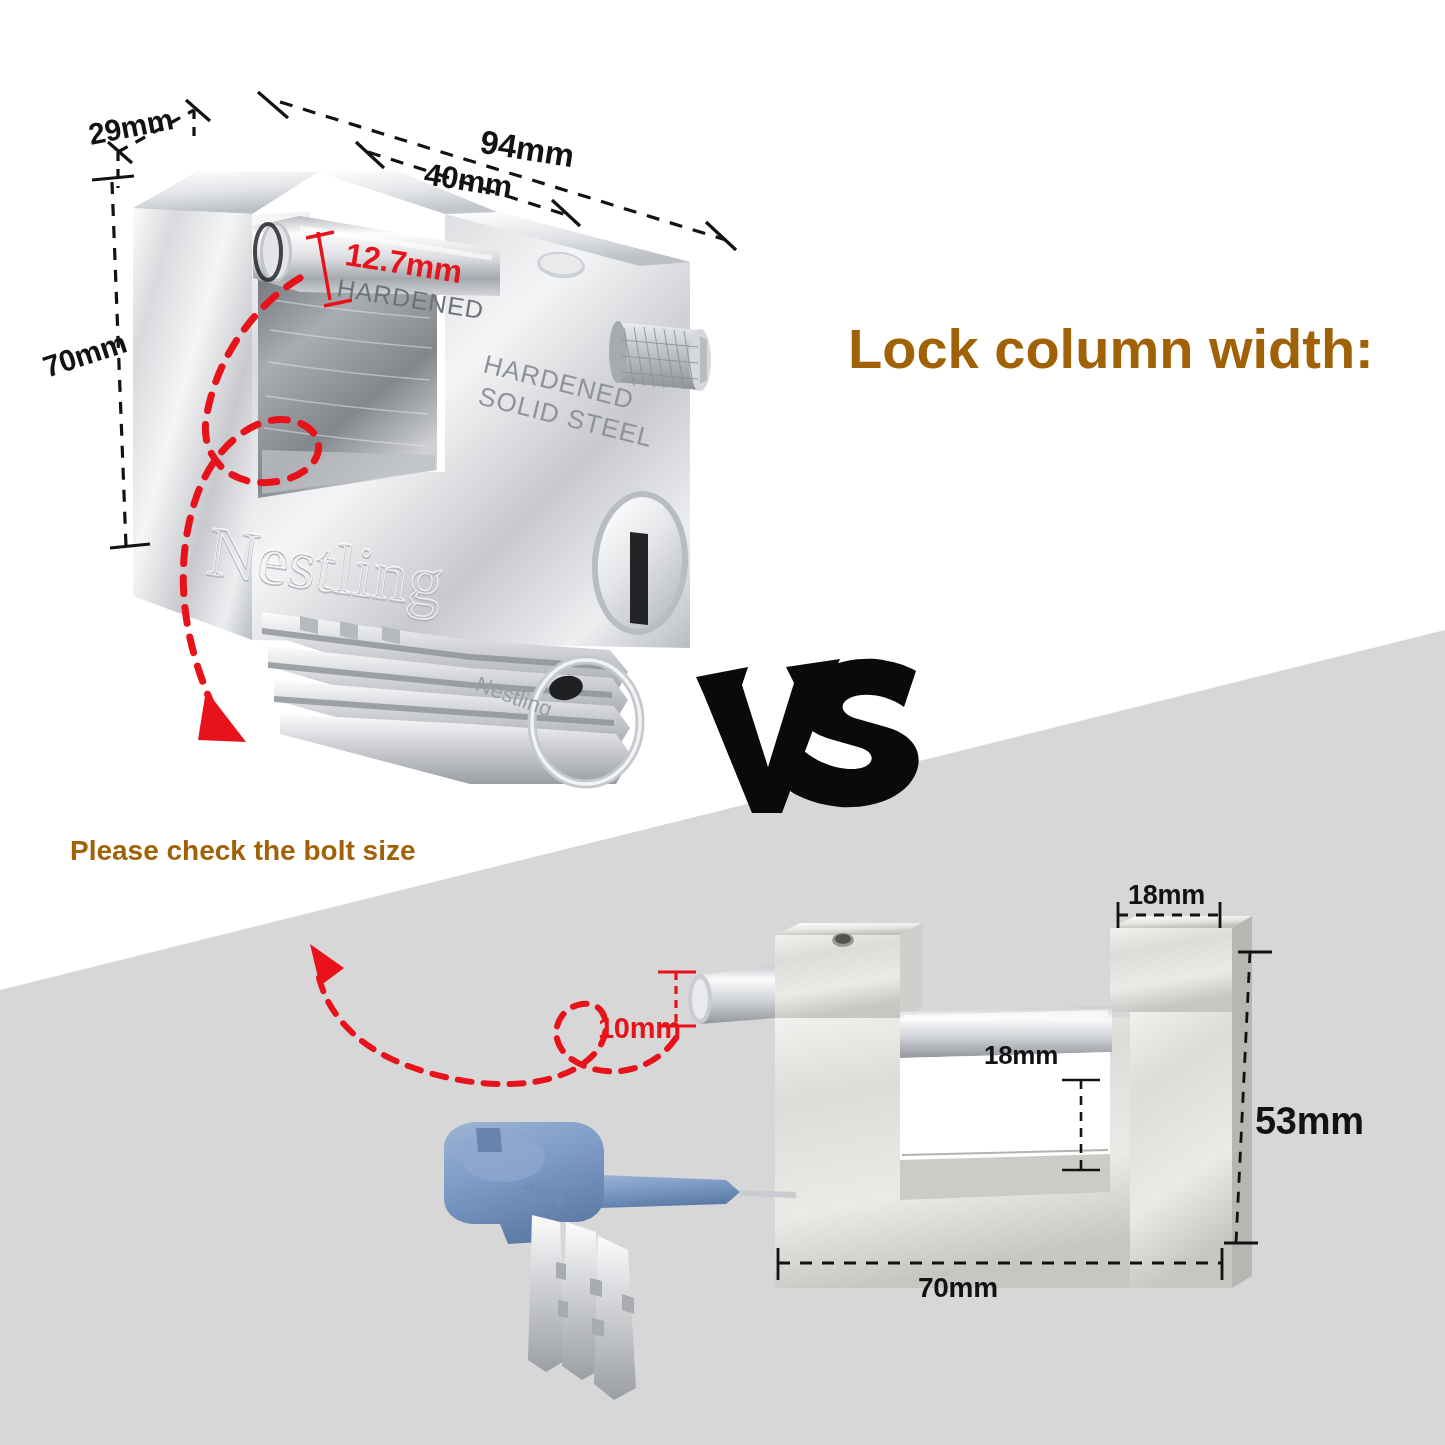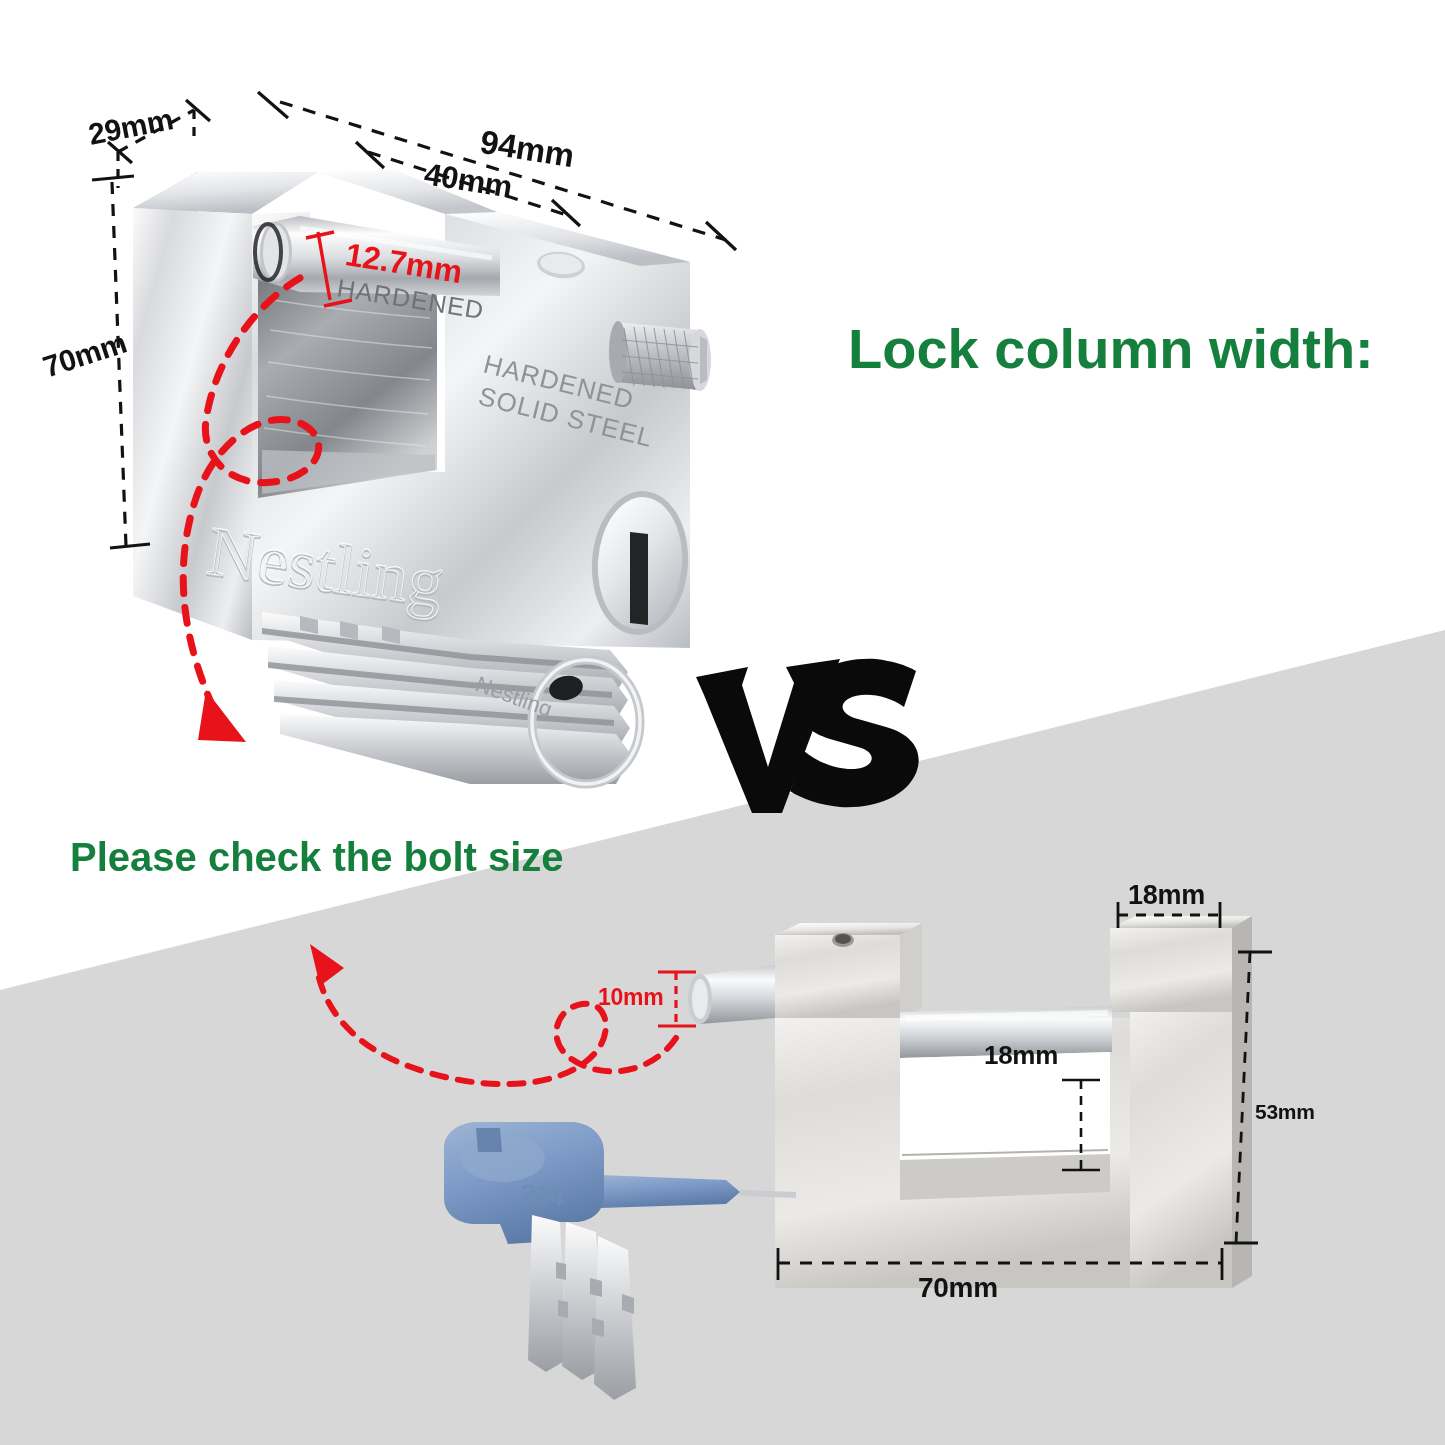--- a/index.html
+++ b/index.html
@@ -9,21 +9,21 @@
   
   .grey-band{position:absolute;left:0;top:0;width:1445px;height:1445px;
     background:#d7d7d7;
     clip-path:polygon(0 990px, 1445px 630px, 1445px 1445px, 0 1445px);}
 
   
   .dim{position:absolute;font-weight:bold;color:#121212;white-space:nowrap;
        font-family:"Liberation Sans",sans-serif;letter-spacing:-0.3px;}
   .dim-red{color:#e8121a;}
 
-  .headline{position:absolute;color:#15803d;font-weight:bold;white-space:nowrap;
+  .headline{position:absolute;color:#a16207;font-weight:bold;white-space:nowrap;
        font-family:"Liberation Sans",sans-serif;}
 
   
   svg.overlay{position:absolute;left:0;top:0;width:1445px;height:1445px;overflow:visible;pointer-events:none;}
 
   
   .vs-wrap{position:absolute;left:690px;top:655px;width:230px;height:160px;}
 
   
   .photo{position:absolute;}
@@ -331,32 +331,32 @@
   <div class="dim" style="left:480px;top:130px;font-size:33px;transform:rotate(9deg);">94mm</div>
 
   <div class="dim" style="left:424px;top:163px;font-size:31px;transform:rotate(9deg);">40mm</div>
 
   <div class="dim" style="left:42px;top:338px;font-size:30px;transform:rotate(-18deg);">70mm</div>
 
   <div class="dim dim-red" style="left:345px;top:245px;font-size:32px;transform:rotate(9deg);">12.7mm</div>
 
   <div class="dim" style="left:1128px;top:880px;font-size:27px;">18mm</div>
 
-  <div class="dim dim-red" style="left:598px;top:984px;font-size:23px;">10mm</div>
+  <div class="dim dim-red" style="left:598px;top:1012px;font-size:29px;">10mm</div>
 
   <div class="dim" style="left:984px;top:1040px;font-size:26px;">18mm</div>
 
-  <div class="dim" style="left:1255px;top:1100px;font-size:21px;">53mm</div>
+  <div class="dim" style="left:1255px;top:1100px;font-size:38px;">53mm</div>
 
   <div class="dim" style="left:918px;top:1272px;font-size:28px;">70mm</div>
 
   <div class="headline" style="left:848px;top:316px;font-size:56px;">Lock column width:</div>
 
 
-  <div class="headline" style="left:70px;top:835px;font-size:40px;">Please check the bolt size</div>
+  <div class="headline" style="left:70px;top:835px;font-size:28px;">Please check the bolt size</div>
 
 
   <div class="vs-wrap">
     <svg viewBox="0 0 230 160" width="230" height="160" aria-hidden="true">
       <title>VS</title>
 
       <path d="M6,22 L58,12 L52,30 L78,112 L104,28 L96,12 L150,4
                L142,24 L92,158 L62,158 L14,40 Z" fill="#0a0a0a"></path>
 
       <path d="M226,16 L214,52 C198,40 172,36 158,44

